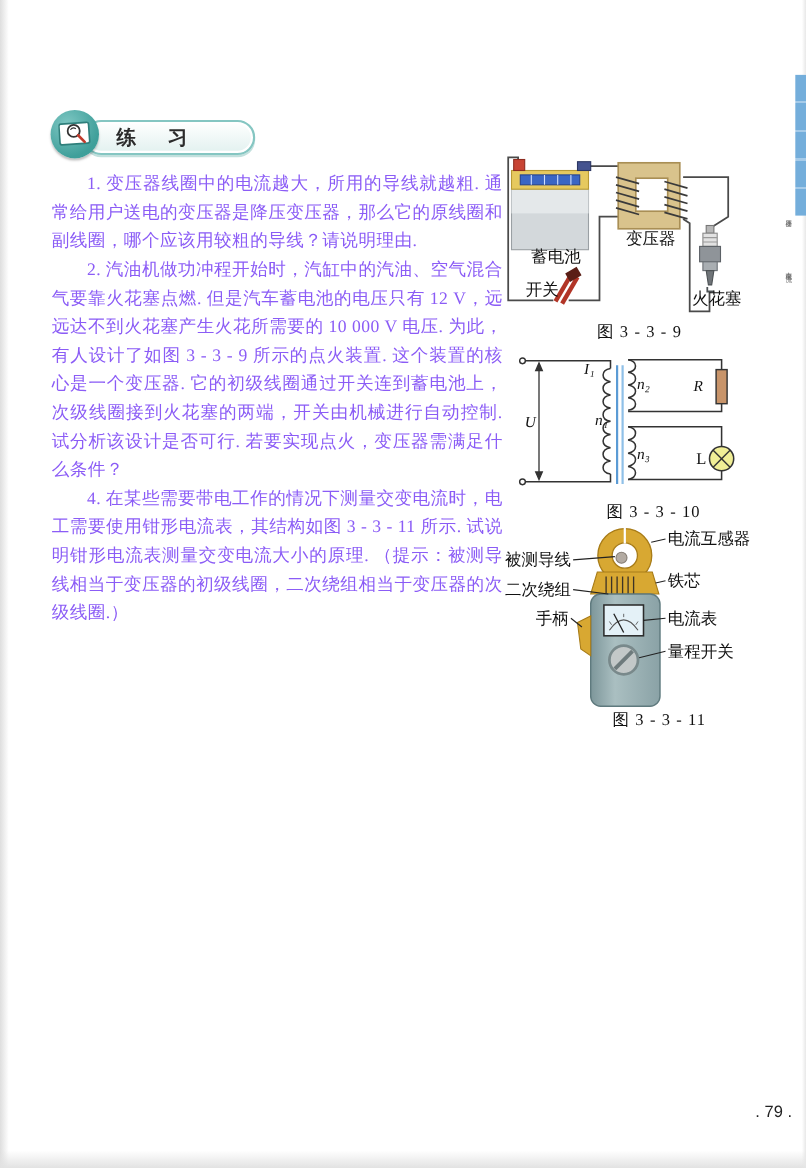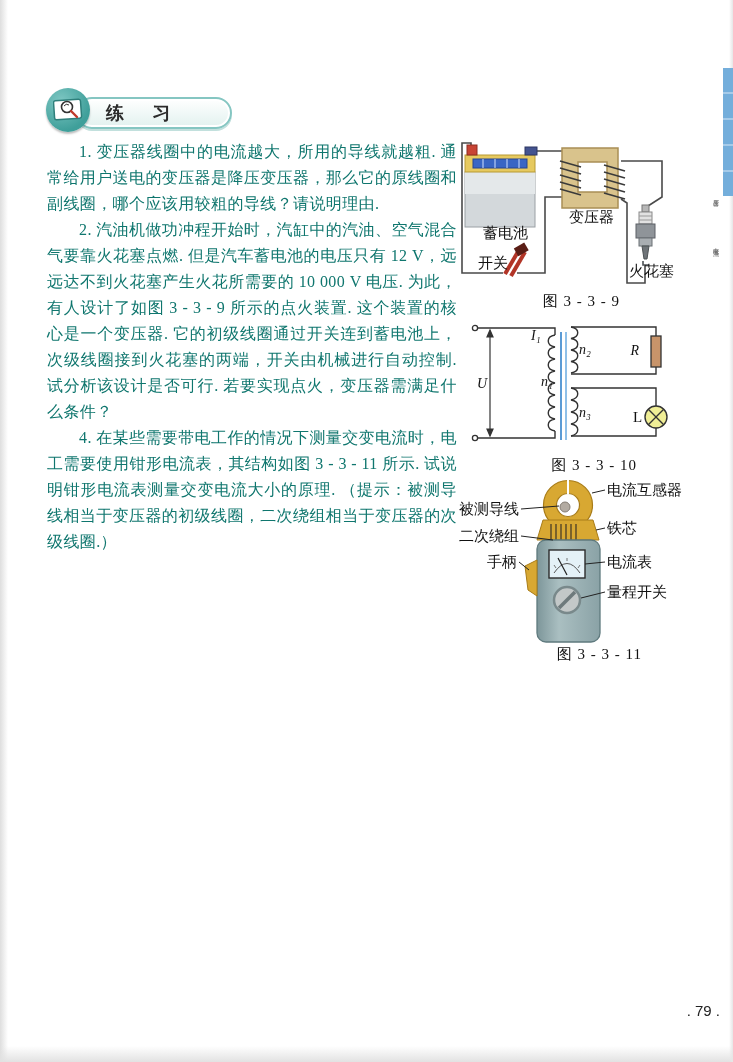--- a/index.html
+++ b/index.html
@@ -4,30 +4,30 @@
 <style>
   html,body{margin:0;padding:0;}
   body{background:#f4f4f4;font-family:"Liberation Serif","DejaVu Serif",serif;}
   .page{position:relative;width:733px;height:1062px;background:#ffffff;overflow:hidden;}
   
   .edge-left{position:absolute;left:0;top:0;width:8px;height:1062px;background:linear-gradient(to right,#dedede,rgba(255,255,255,0));}
   .edge-bottom{position:absolute;left:0;bottom:0;width:733px;height:16px;background:linear-gradient(to top,#e2e2e2,rgba(255,255,255,0));}
   .edge-right{position:absolute;right:0;top:0;width:4px;height:1062px;background:linear-gradient(to left,#e6e6e6,rgba(255,255,255,0));}
 
   
-  .badge{position:absolute;left:46px;top:88px;width:160px;height:48px;}
+  .badge{position:absolute;left:46px;top:100px;width:160px;height:48px;}
   .badge-pill{position:absolute;left:30px;top:9px;width:152px;height:28px;border:2px solid #85c6c2;border-radius:16px;
     background:linear-gradient(#ffffff,#e2f1ef);box-shadow:0 2px 0 #c2e0dd, inset 0 0 0 2px #ffffff;}
   .badge-label{position:absolute;left:60px;top:13px;width:110px;font-size:18px;font-weight:700;color:#2b2b2b;letter-spacing:12px;}
   .badge-circle{position:absolute;left:0;top:0;width:44px;height:44px;border-radius:50%;
     background:radial-gradient(circle at 34% 30%,#7ec7c3,#3f9f9a 70%);box-shadow:0 2px 2px rgba(0,0,0,.25);}
   .badge-circle svg{position:absolute;left:7px;top:9px;}
 
   
-  .text-col{position:absolute;left:47px;top:139px;width:410px;color:#0f766e;}
+  .text-col{position:absolute;left:47px;top:155px;width:410px;color:#8b5cf6;}
   .text-col p{margin:0;font-size:16px;line-height:26px;text-align:justify;text-indent:2em;letter-spacing:0.4px;}
 
   
   .fig{position:absolute;}
   .fig-caption{position:absolute;font-size:15px;color:#111;letter-spacing:1px;text-align:right;}
   svg text{font-family:"Liberation Serif","DejaVu Serif",serif;}
   .lbl{font-size:15px;fill:#111;}
   .var{font-size:14px;font-style:italic;fill:#111;}
 
   

